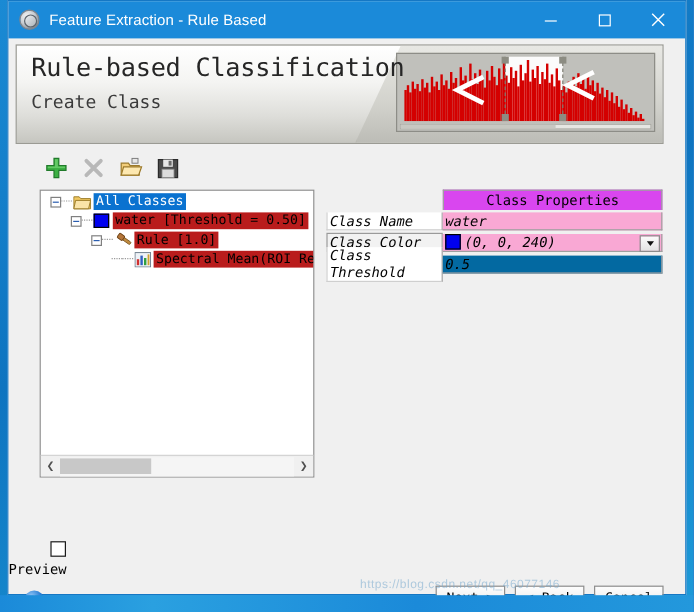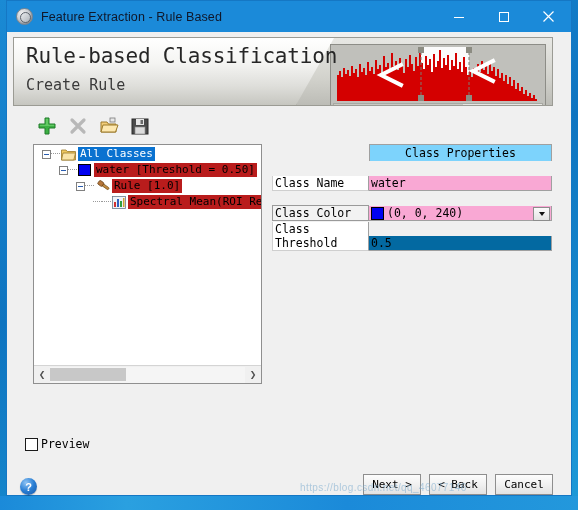--- a/index.html
+++ b/index.html
@@ -59,21 +59,21 @@
   #app-icon::after {
     content: "";
     position: absolute;
     left: 3px; top: 3px;
     width: 9px; height: 9px;
     border-radius: 50%;
     border: 1px solid #5d646c;
     background: linear-gradient(135deg, #e9ecef 0%, #aeb4ba 100%);
   }
   #title-text {
-    color: #0f172a;
+    color: #ffffff;
     font-family: "Liberation Sans", sans-serif;
     font-size: 12.5px;
     letter-spacing: .1px;
     white-space: nowrap;
   }
   .win-btns {
     margin-left: auto;
     display: flex;
     height: 31px;
   }
@@ -83,21 +83,21 @@
     display: flex;
     align-items: center;
     justify-content: center;
     color: #ffffff;
   }
   .win-btn svg { display:block; }
 
   
   #banner-wrap {
     margin: 5px 18px 0 6px;
-    height: 69px;
+    height: 83px;
     position: relative;
     flex: 0 0 auto;
     border: 1px solid #9b9b94;
     box-sizing: border-box;
     background: linear-gradient(to bottom, #ffffff 0%, #f4f4f2 38%, #dededa 72%, #c6c6c0 100%);
     overflow: hidden;
   }
   #banner-titles {
     position: absolute;
     left: 12px;
@@ -284,33 +284,34 @@
     position: absolute;
     left: 265px;
     top: 3px;
     width: 280px;
     font-family: "DejaVu Sans Mono", monospace;
     font-size: 11.5px;
   }
   #props-header {
     margin-left: 97px;
     height: 17px;
-    background: #7dd3fc;
+    background: #d946ef;
     border: 1px solid #a0a0a0;
     border-bottom: none;
     box-sizing: border-box;
     display: flex;
     align-items: center;
     justify-content: center;
     color: #000;
   }
   .prow {
     display: flex;
-    height: 30px;
-    align-items: flex-end;
+    height: 18px;
+    align-items: center;
+    font-style: italic;
   }
   .pcell-label {
     width: 97px;
     box-sizing: border-box;
     background: #ffffff;
     border: 1px solid #cfcfcf;
     border-right: 1px solid #a0a0a0;
     border-top: none;
     display: flex;
     align-items: center;
@@ -357,25 +358,26 @@
     width: 0; height: 0;
     border-left: 3.5px solid transparent;
     border-right: 3.5px solid transparent;
     border-top: 4px solid #111;
     display: block;
   }
 
   
   #preview-row {
     position: absolute;
-    left: 18px;
+    left: 0;
     top: 296px;
     display: flex;
     align-items: flex-end;
     gap: 3px;
+    flex-direction: column;
   }
   #preview-box {
     width: 13px; height: 13px;
     background: #ffffff;
     border: 1px solid #1a1a1a;
     box-sizing: border-box;
   }
   #preview-label {
     font-family: "DejaVu Sans Mono", monospace;
     font-size: 11.5px;
@@ -591,21 +593,21 @@
         <g stroke="#ffffff" stroke-width="4" fill="none" stroke-linecap="square">
           <path d="M46 18 L26 28 L46 38" transform="translate(22,0)"></path>
           <path d="M46 14 L26 24 L46 34" transform="translate(114,0)"></path>
         </g>
       </svg>
       <div id="hist-scroll"></div>
     </div>
 
     <div id="banner-titles">
       <div id="banner-title">Rule-based Classification</div>
-      <div id="banner-subtitle">Create Rule</div>
+      <div id="banner-subtitle">Create Class</div>
     </div>
   </div>
 
   <div id="toolbar">
     <svg class="tool-ico" viewBox="0 0 20 20">
       <path d="M8 2 H12 V8 H18 V12 H12 V18 H8 V12 H2 V8 H8 Z" fill="#3cb043" stroke="#207a2a" stroke-width="1"></path>
       <path d="M8.8 2.8 H11.2 V8.8 H17.2 V10 H2.8 V8.8 H8.8 Z" fill="#6fd16f" opacity=".75"></path>
     </svg>
     <svg class="tool-ico" viewBox="0 0 20 20">
       <path d="M4 4 L16 16 M16 4 L4 16" stroke="#b8b8b8" stroke-width="3.2" stroke-linecap="round" fill="none"></path>

